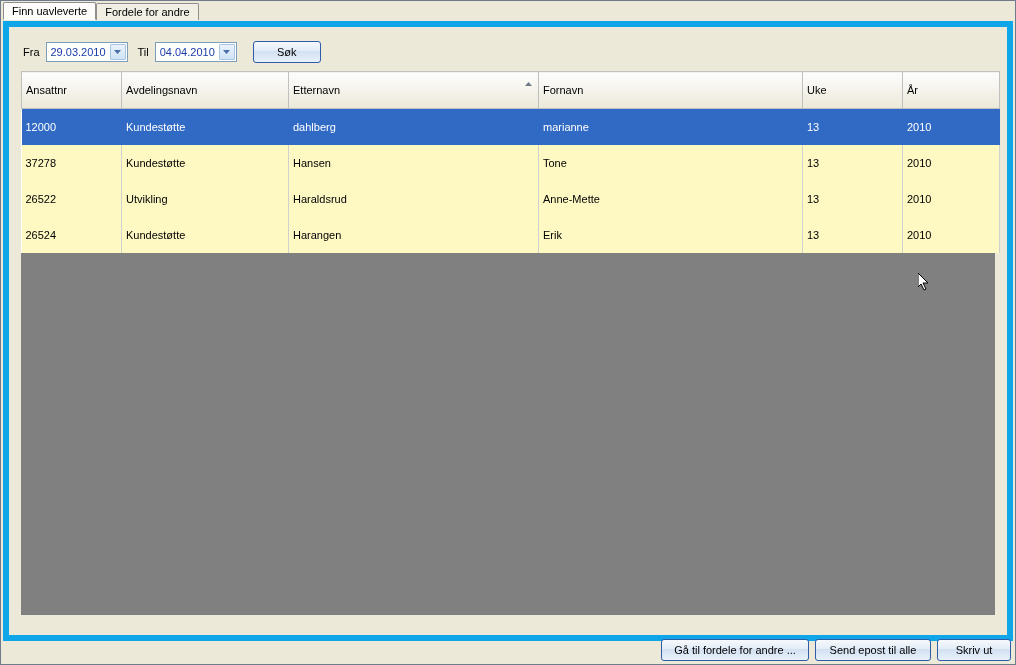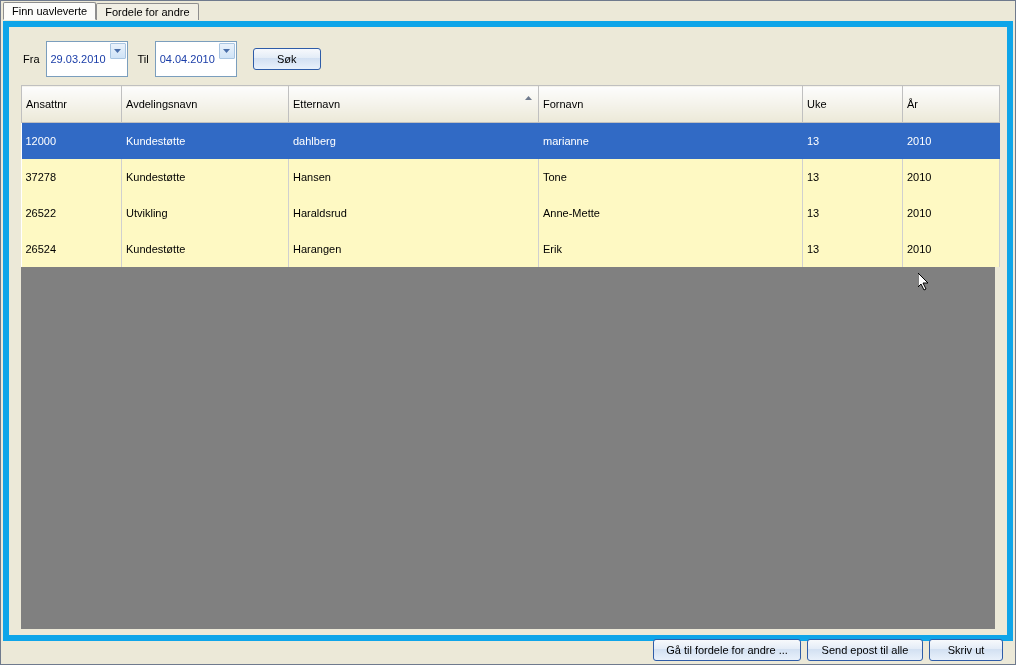--- a/index.html
+++ b/index.html
@@ -68,21 +68,21 @@
     align-items: center;
     padding: 14px 4px 8px 4px;
   }
   .lbl {
     margin: 0 6px 0 10px;
   }
   .date-combo {
     display: inline-flex;
     align-items: center;
     width: 82px;
-    height: 36px;
+    height: 20px;
     border: 1px solid #7b9ebd;
     background: #ffffff;
     padding: 0 0 0 4px;
     position: relative;
     color: #1a3da8;
     font-size: 11px;
   }
   .date-combo .dd {
     position: absolute;
     right: 1px;
@@ -154,21 +154,21 @@
   col.c-ansatt   { width: 100px; }
   col.c-avd      { width: 167px; }
   col.c-etter    { width: 250px; }
   col.c-for      { width: 264px; }
   col.c-uke      { width: 100px; }
   col.c-ar       { width: 97px; }
 
   
   .bottom-bar {
     position: absolute;
-    right: 12px;
+    right: 4px;
     bottom: 3px;
     display: flex;
     gap: 6px;
   }
   .bottom-bar .btn { min-width: 70px; }
   .bottom-bar .btn.wide  { width: 148px; }
   .bottom-bar .btn.mid   { width: 116px; }
   .bottom-bar .btn.small { width: 74px; }
 
   

